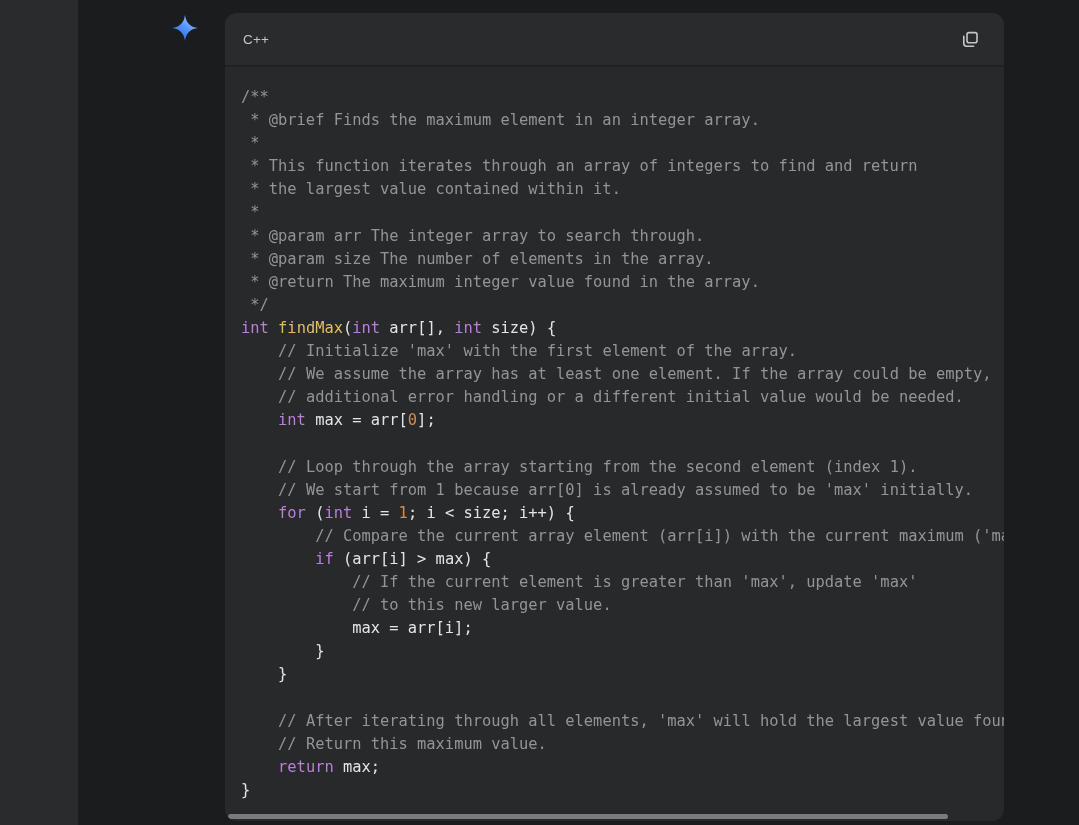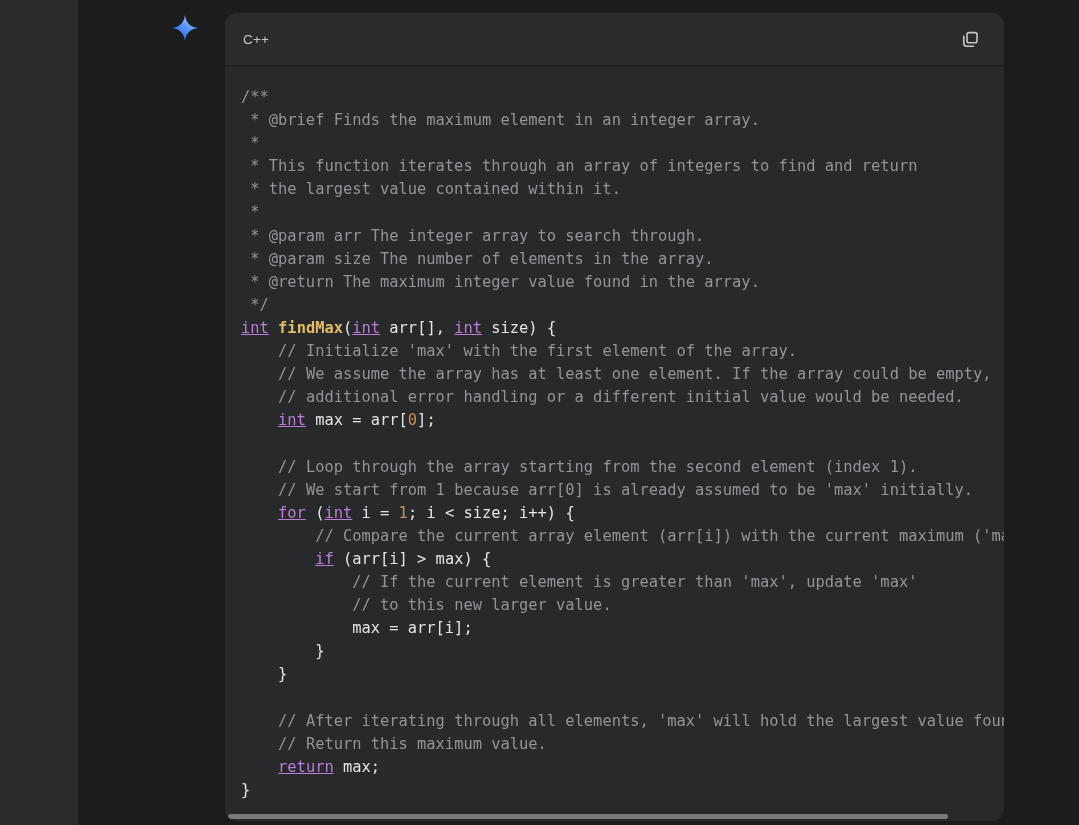--- a/index.html
+++ b/index.html
@@ -62,22 +62,22 @@
     font-family: "DejaVu Sans Mono", "Liberation Mono", monospace;
     font-size: 15.4px;
     line-height: 23.1px;
     white-space: pre;
     color: var(--plain, #e4e4e4);
     overflow: hidden;
   }
   .code-line { height: 23.1px; white-space: pre; }
   .tok-plain    { color: var(--plain, #e4e4e4); }
   .tok-comment  { color: var(--comment, #919599); }
-  .tok-keyword  { color: var(--keyword, #bb7fd9); text-decoration: underline; }
-  .tok-function { color: var(--function, #e3bd66); font-weight: bold; }
+  .tok-keyword  { color: var(--keyword, #bb7fd9); }
+  .tok-function { color: var(--function, #e3bd66); font-weight: normal; }
   .tok-number   { color: var(--number, #d38c4f); }
 
   .scrollbar {
     position: absolute; left: 0; bottom: 0;
     width: 100%; height: 9px;
   }
   .thumb {
     position: absolute; left: 3px; bottom: 2px;
     width: 720px; height: 5px;
     border-radius: 3px;

